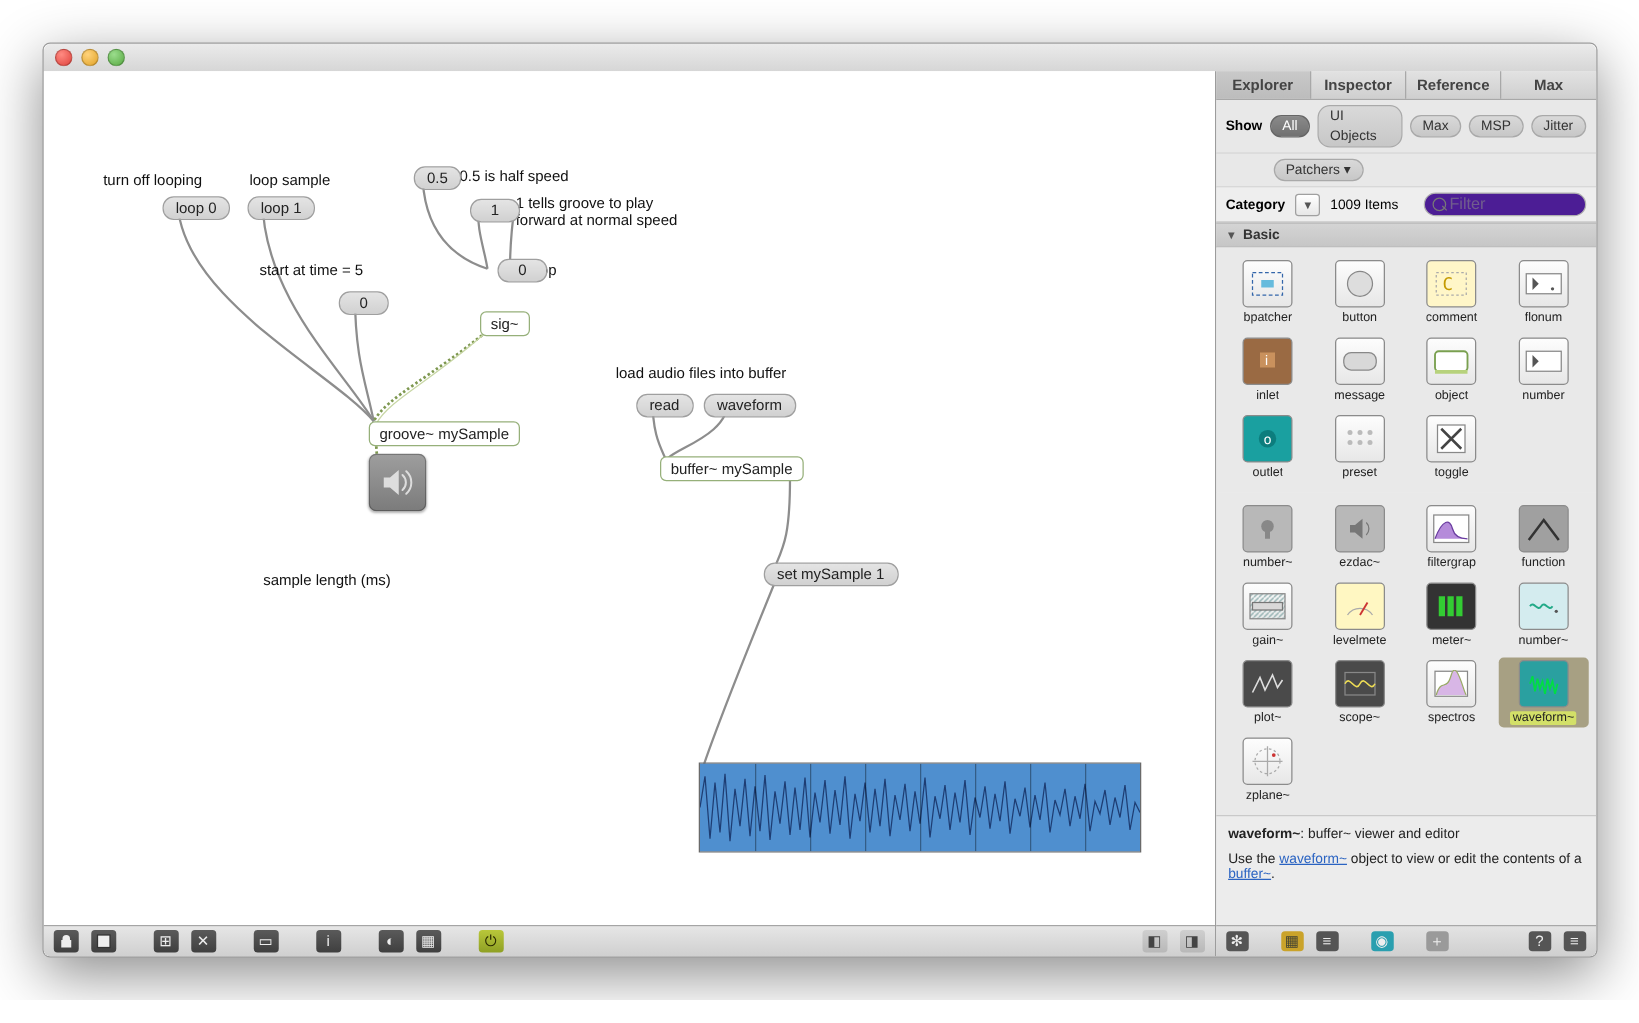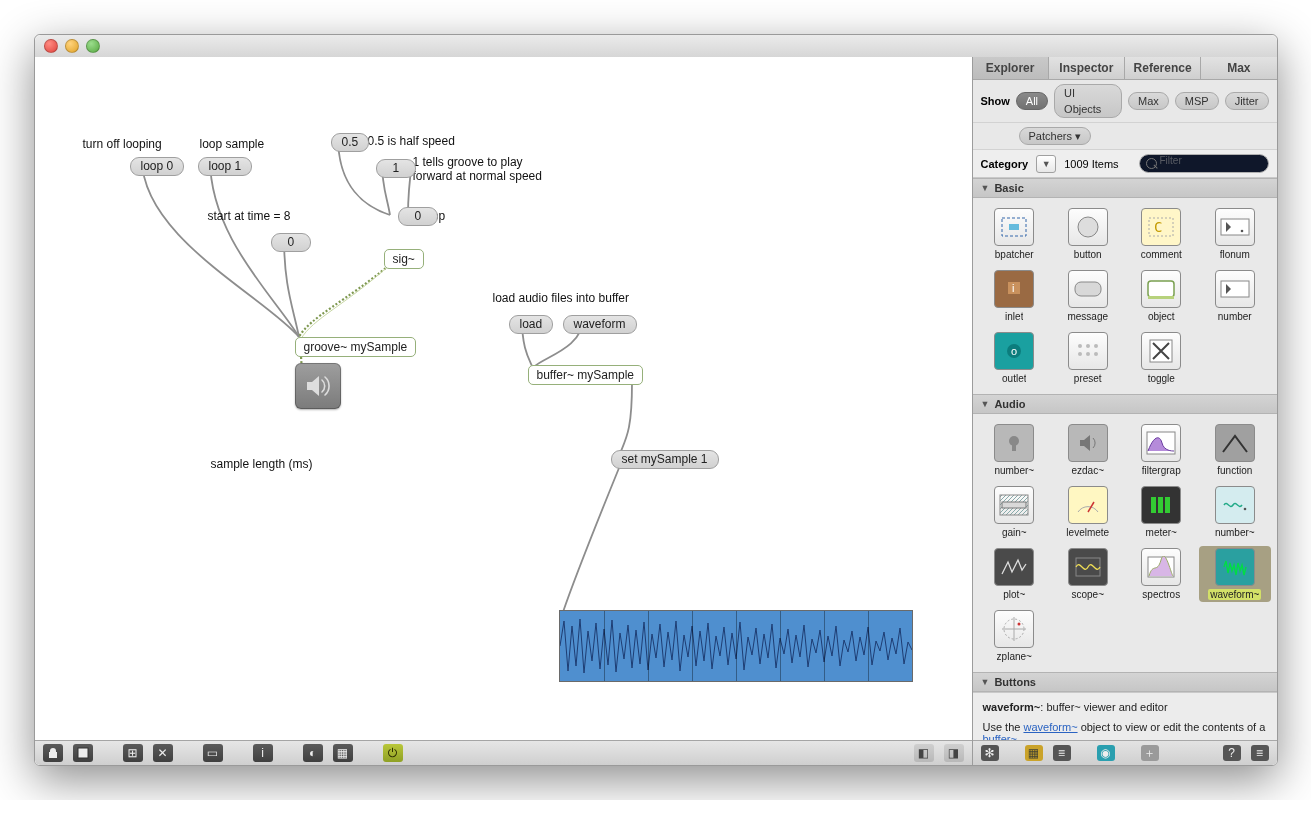--- a/index.html
+++ b/index.html
@@ -31,21 +31,21 @@
 .sidebar{width:304px;border-left:1px solid #9c9c9c;background:#ededed;display:flex;flex-direction:column}
 .sb-tabs{height:22px;display:flex;background:linear-gradient(#e2e2e2,#cfcfcf);border-bottom:1px solid #a8a8a8}
 .sb-tab{flex:1;border-right:1px solid #a8a8a8;font-size:12px;font-weight:700;color:#444;display:flex;align-items:center;justify-content:center;cursor:pointer}
 .sb-tab:last-child{border-right:none}
 .sb-tab.active{background:linear-gradient(#c9c9c9,#bcbcbc)}
 .sb-row{padding:4px 8px;display:flex;align-items:center;gap:6px;border-bottom:1px solid #d2d2d2;background:#e8e8e8}
 .pill{background:linear-gradient(#d9d9d9,#c7c7c7);border:1px solid #a9a9a9;border-radius:10px;padding:0 9px;font-size:11px;color:#333;line-height:16px;cursor:pointer}
 .pill.dark{background:linear-gradient(#8a8a8a,#717171);color:#fff;border-color:#666}
 .sb-cat{padding:4px 8px;display:flex;align-items:center;gap:8px;border-bottom:1px solid #c9c9c9;background:#eee}
 .sb-cat .drop{width:18px;height:16px;border:1px solid #a0a0a0;background:linear-gradient(#fff,#e7e7e7);border-radius:3px;display:flex;align-items:center;justify-content:center;font-size:9px;color:#555}
-.sb-cat .search{margin-left:auto;width:100px;height:17px;border:1px solid #b0b0b0;border-radius:10px;padding:0 8px 0 20px;font-size:10px;color:#888;background:#0f172a;position:relative}
+.sb-cat .search{margin-left:auto;width:100px;height:17px;border:1px solid #b0b0b0;border-radius:10px;padding:0 8px 0 20px;font-size:13px;color:#888;background:#4c1d95;position:relative}
 .sb-cat .search::before{content:"";position:absolute;left:6px;top:3px;width:9px;height:9px;border:1.3px solid #777;border-radius:50%}
 .sb-cat .search::after{content:"";position:absolute;left:13px;top:11px;width:5px;height:1.3px;background:#777;transform:rotate(45deg)}
 .sb-section{background:linear-gradient(#d4d4d4,#c6c6c6);border-top:1px solid #b3b3b3;border-bottom:1px solid #b3b3b3;padding:3px 8px;font-weight:700;font-size:11px;color:#333;display:flex;align-items:center;gap:5px}
 .sb-section::before{content:"▼";font-size:9px;color:#555}
 .palette{padding:8px 6px;display:grid;grid-template-columns:repeat(4,1fr);gap:6px 2px;background:#e9e9e9}
 .pi{display:flex;flex-direction:column;align-items:center;gap:3px;padding:2px;border-radius:4px;cursor:pointer}
 .pi.sel{background:#a7a083}
 .pi .ico{width:38px;height:36px;border:1px solid #8b8b8b;border-radius:4px;background:linear-gradient(#fdfdfd,#e7e7e7);display:flex;align-items:center;justify-content:center;overflow:hidden}
 .pi .lbl{font-size:10px;color:#222;max-width:58px;overflow:hidden;text-overflow:clip;white-space:nowrap}
 .pi.sel .lbl{background:#d3e068;border-radius:2px;padding:0 2px}
@@ -86,32 +86,32 @@
           <path d="M548 262 C548 290, 510 300, 500 309" stroke="#8d8d8d" stroke-width="1.8" fill="none"></path>
           <path d="M597 326 C597 370, 592 380, 586 394" stroke="#8d8d8d" stroke-width="1.8" fill="none"></path>
           <path d="M584 411 C560 470, 540 520, 528 555" stroke="#8d8d8d" stroke-width="1.8" fill="none"></path>
         </svg>
 
         <div class="node comment" style="left:48px;top:80px"><span>turn off looping</span></div>
         <div class="node comment" style="left:165px;top:80px"><span>loop sample</span></div>
         <div class="node comment" style="left:333px;top:77px"><span>0.5 is half speed</span></div>
         <div class="node comment" style="left:378px;top:98px"><span>1 tells groove to play</span></div>
         <div class="node comment" style="left:378px;top:112px"><span>forward at normal speed</span></div>
-        <div class="node comment" style="left:173px;top:152px"><span>start at time = 8</span></div>
+        <div class="node comment" style="left:173px;top:152px"><span>start at time = 5</span></div>
         <div class="node comment" style="left:388px;top:152px"><span>stop</span></div>
         <div class="node comment" style="left:458px;top:234px"><span>load audio files into buffer</span></div>
         <div class="node comment" style="left:176px;top:400px"><span>sample length (ms)</span></div>
 
         <div class="node msg" style="left:95px;top:100px"><span>loop 0</span></div>
         <div class="node msg" style="left:163px;top:100px"><span>loop 1</span></div>
         <div class="node msg" style="left:296px;top:76px"><span>0.5</span></div>
         <div class="node msg" style="left:341px;top:102px;padding:1px 16px 2px"><span>1</span></div>
         <div class="node msg" style="left:236px;top:176px;padding:1px 16px 2px"><span>0</span></div>
         <div class="node msg" style="left:363px;top:150px;padding:1px 16px 2px"><span>0</span></div>
-        <div class="node msg" style="left:474px;top:258px"><span>load</span></div>
+        <div class="node msg" style="left:474px;top:258px"><span>read</span></div>
         <div class="node msg" style="left:528px;top:258px"><span>waveform</span></div>
         <div class="node msg" style="left:576px;top:393px"><span>set mySample 1</span></div>
 
         <div class="node objg" style="left:349px;top:192px"><span>sig~</span></div>
         <div class="node objg" style="left:260px;top:280px"><span>groove~ mySample</span></div>
         <div class="node objg" style="left:493px;top:308px"><span>buffer~ mySample</span></div>
 
         <div class="node speaker" style="left:260px;top:306px">
           <svg width="30" height="30" viewBox="0 0 30 30">
             <path d="M4 11h5l7-6v20l-7-6H4z" fill="#ddd"></path>
@@ -303,23 +303,20 @@
             <div class="ico">
               <svg width="26" height="26">
                 <rect x="2" y="2" width="22" height="22" fill="#fff" stroke="#888"></rect>
                 <path d="M5 5l16 16M21 5L5 21" stroke="#444" stroke-width="2"></path>
               </svg>
             </div>
             <div class="lbl">toggle</div>
           </div>
       </div>
 
-      <div class="sb-section">
-          <span>Audio</span>
-        </div>
       <div class="palette">
         <div class="pi">
             <div class="ico" style="background:#b8b8b8">
               <svg width="24" height="24">
                 <circle cx="12" cy="10" r="5" fill="#888"></circle>
                 <rect x="10" y="14" width="4" height="6" fill="#888"></rect>
               </svg>
             </div>
             <div class="lbl">number~</div>
           </div>
@@ -431,23 +428,20 @@
                 <circle cx="14" cy="14" r="10" fill="none" stroke="#aaa" stroke-dasharray="2 2"></circle>
                 <line x1="2" y1="14" x2="26" y2="14" stroke="#aaa"></line>
                 <line x1="14" y1="2" x2="14" y2="26" stroke="#aaa"></line>
                 <circle cx="19" cy="9" r="1.5" fill="#c33"></circle>
               </svg>
             </div>
             <div class="lbl">zplane~</div>
           </div>
       </div>
 
-      <div class="sb-section">
-          <span>Buttons</span>
-        </div>
 
       <div class="sb-help">
         <div><b>waveform~</b><span>: buffer~ viewer and editor</span></div>
         <div style="height:8px"></div>
         <div>
           <span>Use the </span><a href="#">waveform~</a><span> object to view or edit the contents of a </span><a href="#">buffer~</a><span>.</span>
         </div>
       </div>
 
       <div class="sb-bottom">

